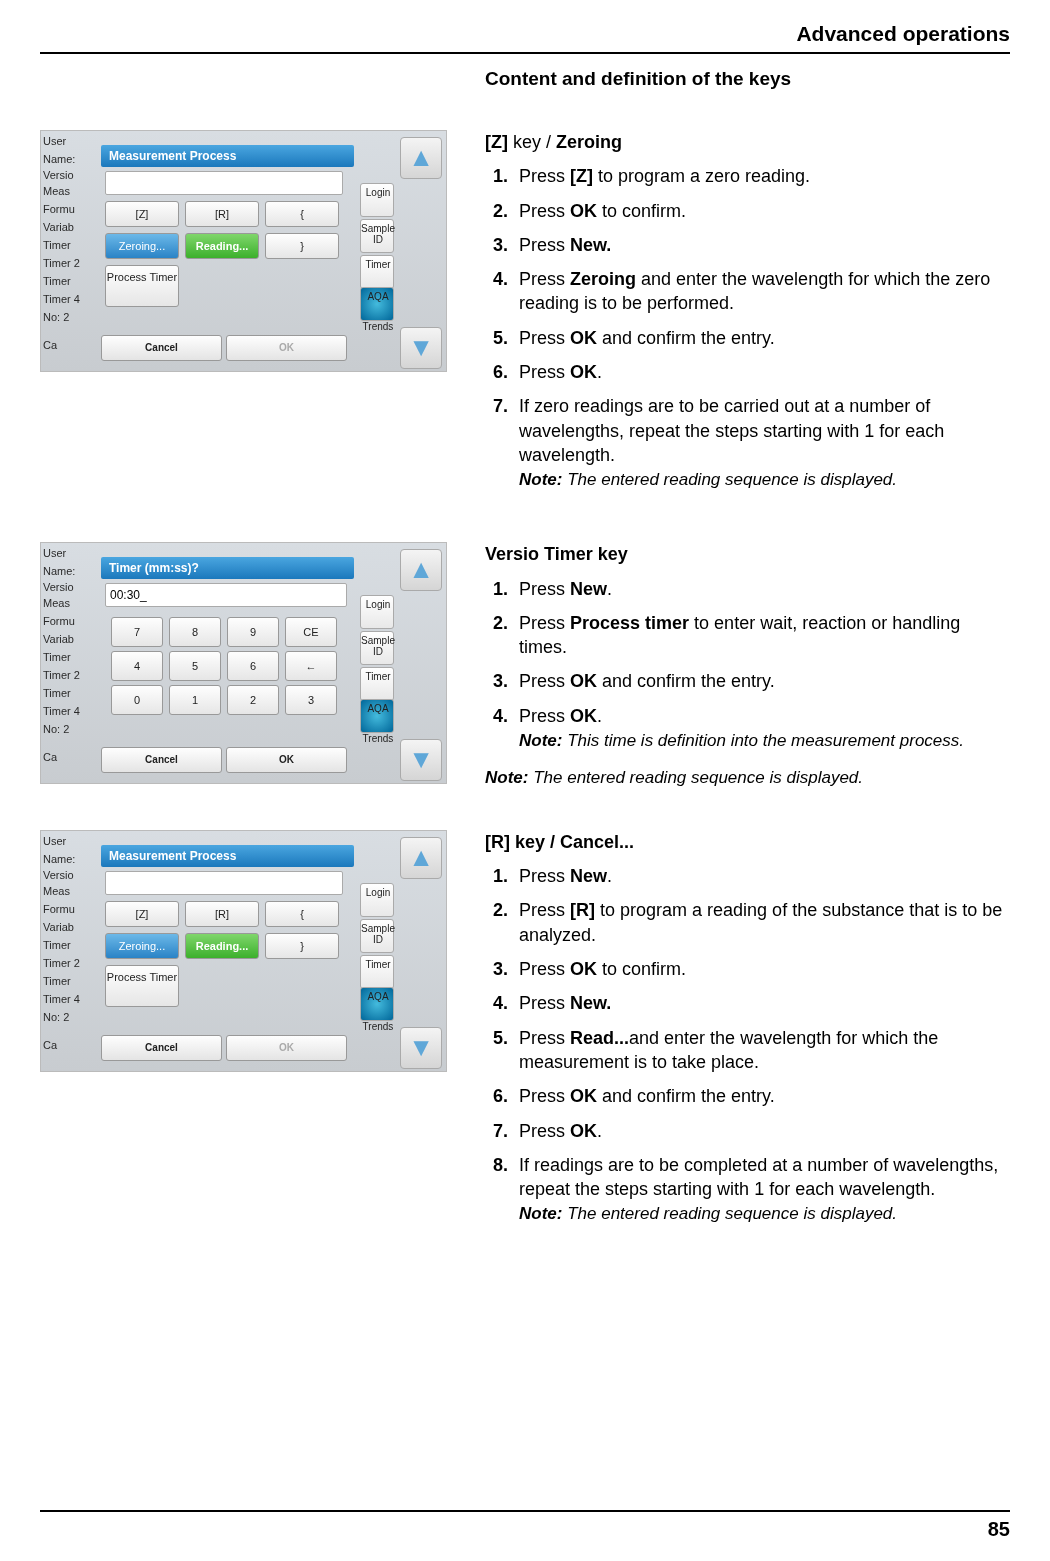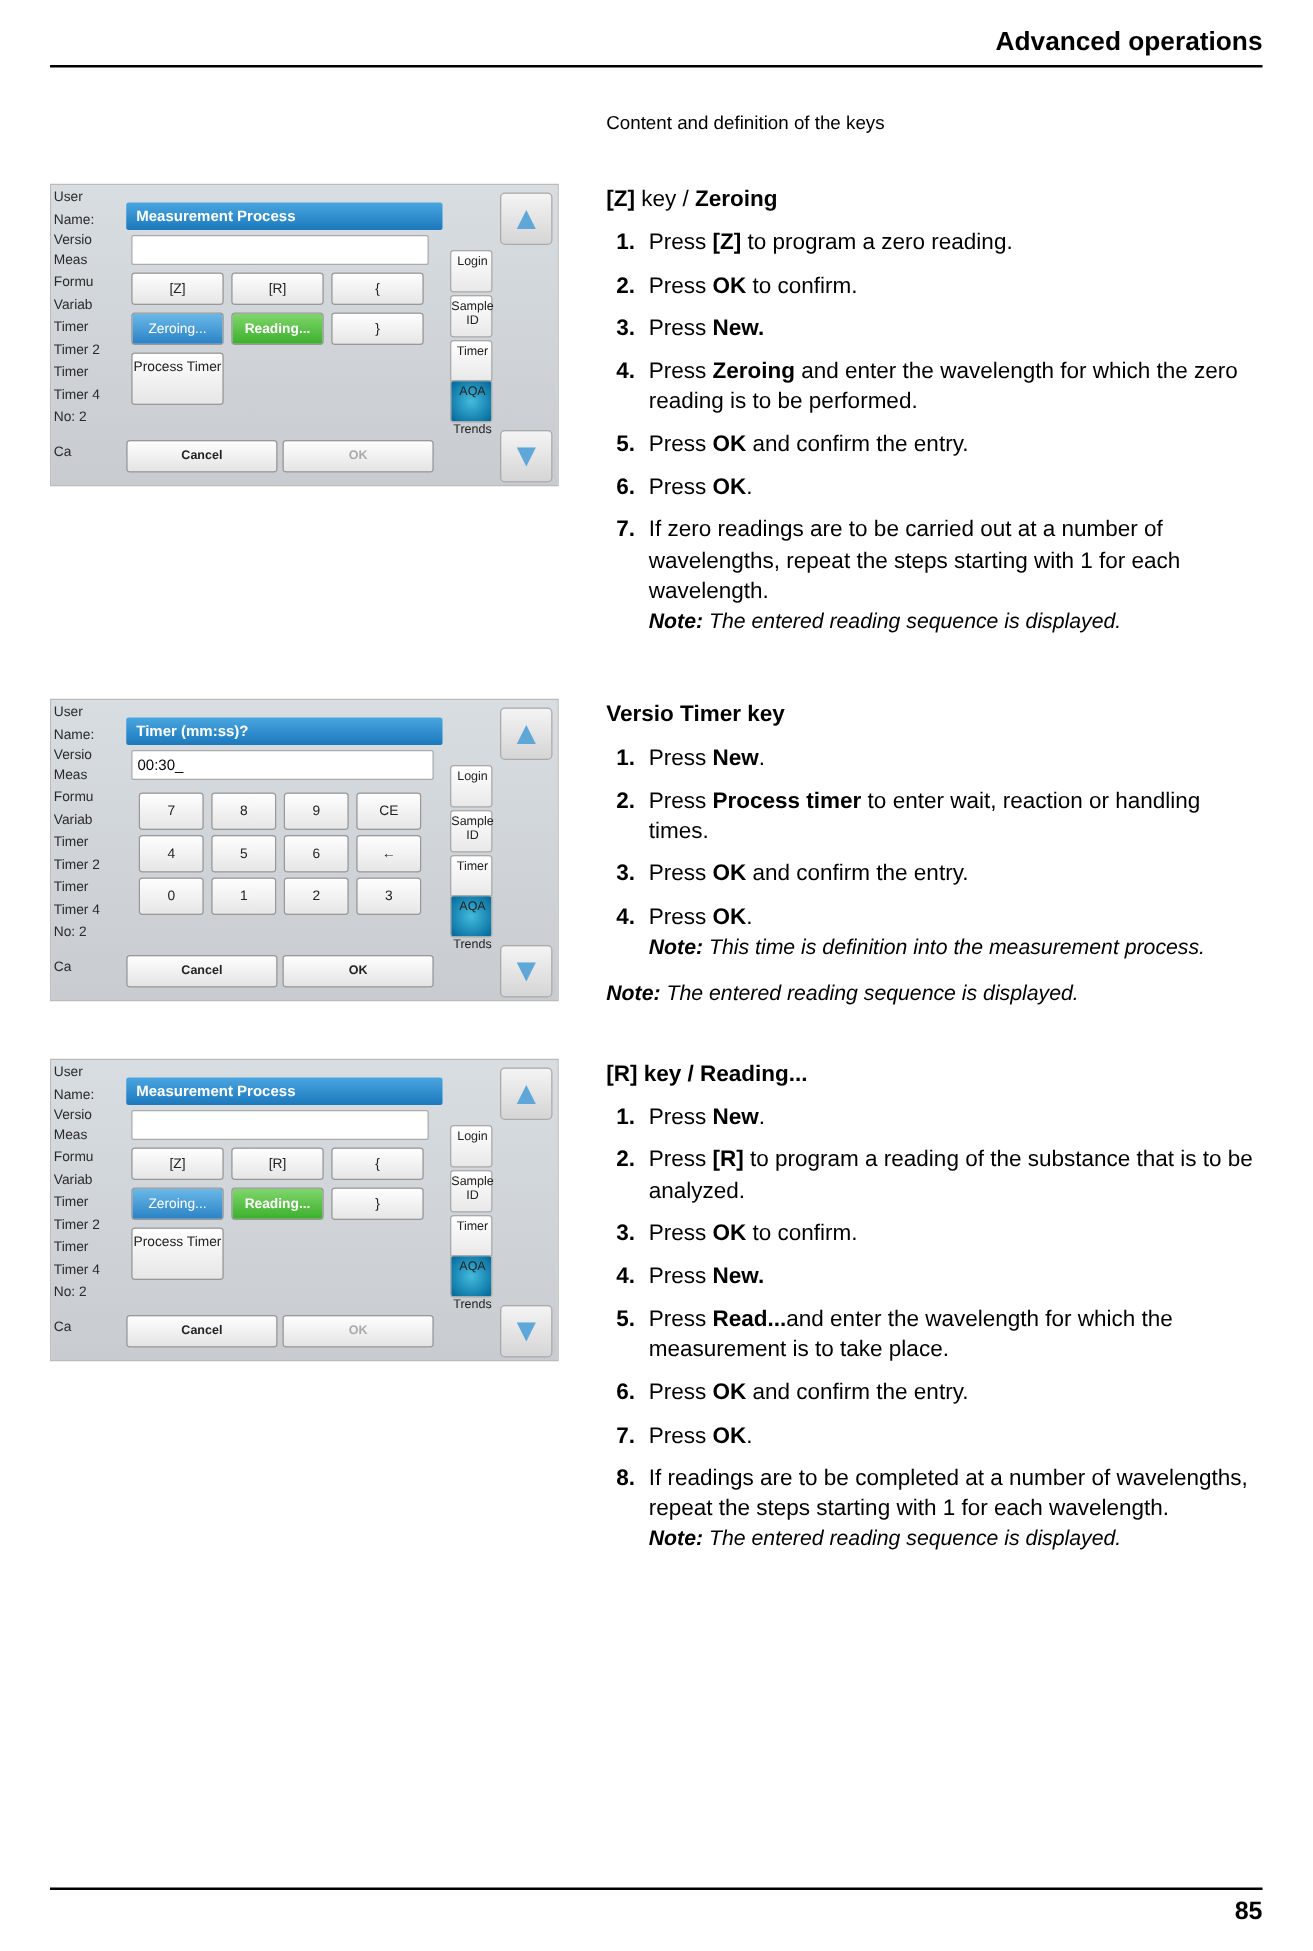--- a/index.html
+++ b/index.html
@@ -19,24 +19,24 @@
   }
   .header {
     text-align: right;
     font-weight: bold;
     font-size: 21px;
     padding-top: 22px;
     padding-bottom: 6px;
     border-bottom: 2px solid #000;
   }
   .section-title {
-    font-weight: normal;
-    font-size: 15px;
+    font-weight: bold;
+    font-size: 19px;
     margin-left: 445px;
-    margin-top: 36px;
+    margin-top: 14px;
     margin-bottom: 40px;
   }
   .block {
     display: flex;
     align-items: flex-start;
     margin-bottom: 40px;
   }
   .fig {
     width: 405px;
     flex: 0 0 405px;
@@ -359,21 +359,21 @@
         <div class="faux-right" style="top:92px;">Sample ID</div>
         <div class="faux-right-icon" style="top:124px;"></div>
         <div class="faux-right" style="top:128px;">Timer</div>
         <div class="faux-right-icon" style="top:156px; background:radial-gradient(#4bd,#069);"></div>
         <div class="faux-right" style="top:160px;">AQA</div>
         <div class="faux-right" style="top:190px;">Trends</div>
         <div class="faux-arrow" style="top:196px;">▼</div>
       </div>
     </div>
     <div class="txt">
-      <div class="heading">[R] key / Reading...</div>
+      <div class="heading">[R] key / Cancel...</div>
       <ol>
         <li><span>Press </span><span class="b">New</span><span>.</span></li>
         <li><span>Press  </span><span class="b">[R]</span><span>  to program a reading of the substance that is to be analyzed.</span></li>
         <li><span>Press </span><span class="b">OK</span><span> to confirm.</span></li>
         <li><span>Press </span><span class="b">New.</span></li>
         <li><span>Press </span><span class="b">Read...</span><span>and enter the wavelength for which the measurement is to take place.</span></li>
         <li><span>Press </span><span class="b">OK</span><span> and confirm the entry.</span></li>
         <li><span>Press </span><span class="b">OK</span><span>.</span></li>
         <li>
           <span>If readings are to be completed at a number of wavelengths, repeat the steps starting with 1 for each wavelength.</span>

